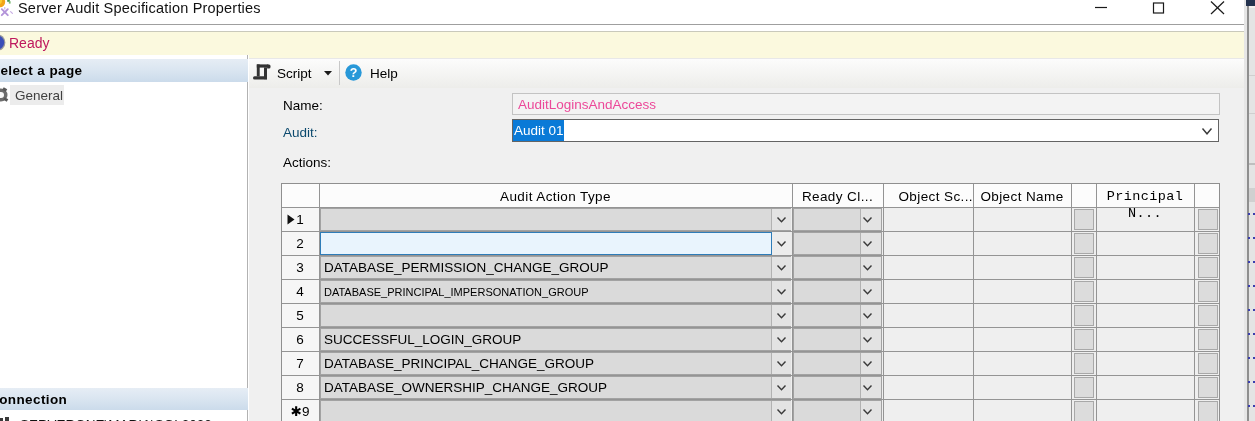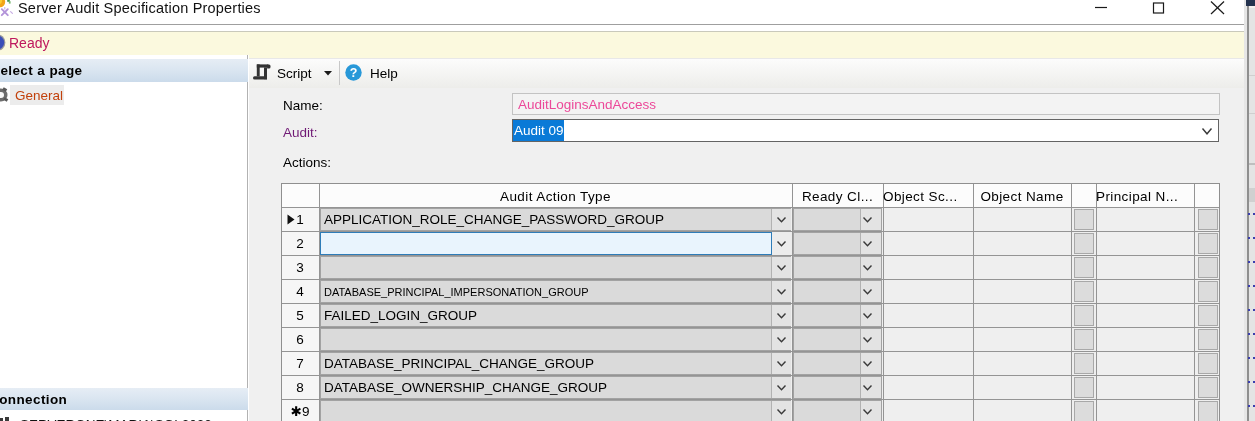--- a/index.html
+++ b/index.html
@@ -62,21 +62,21 @@
 <div class="abs" style="left:0;top:55px;width:248px;height:366px;background:#ffffff;border-right:1px solid #b2b2b2;"></div>
 <div class="abs band" style="left:0;top:59px;width:248px;height:23px;"></div>
 <div class="abs" style="left:-9px;top:62px;height:17px;line-height:17px;font-size:13.5px;font-weight:bold;letter-spacing:0.4px;color:#000;">Select a page</div>
 <div class="abs" style="left:10px;top:85px;width:54px;height:20px;background:#ececec;"></div>
 <svg class="abs" style="left:0;top:87px;" width="9" height="16">
 <circle cx="1" cy="8" r="6.5" fill="#6e6e6e"></circle>
 <circle cx="1" cy="8" r="3" fill="#fafafa"></circle>
 <rect x="3" y="1" width="4" height="3" fill="#5a5a5a" transform="rotate(30 5 2)"></rect>
 <rect x="4" y="11" width="4" height="3" fill="#5a5a5a" transform="rotate(30 6 12)"></rect>
 </svg>
-<div class="abs" style="left:15px;top:87px;height:17px;line-height:17px;font-size:13.5px;color:#c2410c;">General</div>
+<div class="abs" style="left:15px;top:87px;height:17px;line-height:17px;font-size:13.5px;color:#404040;">General</div>
 <div class="abs band" style="left:0;top:388px;width:248px;height:22px;"></div>
 <div class="abs" style="left:-11px;top:391px;height:17px;line-height:17px;font-size:13.5px;font-weight:bold;letter-spacing:0.4px;color:#000;">Connection</div>
 <svg class="abs" style="left:0;top:417px;" width="12" height="5">
 <rect x="0" y="1" width="3" height="4" fill="#3a3a3a"></rect>
 <rect x="5" y="0" width="4" height="5" fill="#3a3a3a"></rect>
 </svg>
 <div class="abs" style="left:20px;top:416.5px;height:17px;font-size:13.5px;color:#111;">SERVERONE\MARIA\SQL2022</div>
 <div class="abs" style="left:249px;top:55px;width:995px;height:366px;background:#f0f0f0;"></div>
 <div class="abs" style="left:249px;top:55px;width:995px;height:3px;background:#fbf9de;"></div>
 <div class="abs" style="left:249px;top:58px;width:995px;height:30px;background:linear-gradient(180deg,#fcfcfc,#ededea);border-top:1px solid #e8e8e8;"></div>
@@ -95,24 +95,24 @@
   </svg>
 <div class="abs" style="left:339px;top:61px;width:1px;height:24px;background:#c8c8c8;"></div>
 <svg class="abs" style="left:345px;top:64px;" width="18" height="18">
 <circle cx="8.5" cy="8.5" r="8.2" fill="#2898d8"></circle>
 <text x="8.5" y="13" font-size="12.5" font-weight="bold" fill="#ffffff" text-anchor="middle" font-family="Liberation Sans">?</text>
 </svg>
 <div class="abs" style="left:370px;top:65px;height:17px;line-height:17px;font-size:13.5px;color:#000;">Help</div>
 <div class="abs" style="left:283px;top:98px;height:16px;line-height:16px;font-size:13.5px;color:#000;">Name:</div>
 <div class="abs" style="left:512px;top:93px;width:708px;height:22px;background:#f3f3f3;border:1px solid #c3c3c3;"></div>
 <div class="abs" style="left:518px;top:97px;height:15px;line-height:15px;font-size:13.5px;color:#ec4899;">AuditLoginsAndAccess</div>
-<div class="abs" style="left:283px;top:125px;height:16px;line-height:16px;font-size:13.5px;color:#701a75;">Audit:</div>
+<div class="abs" style="left:283px;top:125px;height:16px;line-height:16px;font-size:13.5px;color:#0c4a6e;">Audit:</div>
 <div class="abs" style="left:512px;top:119px;width:707px;height:23px;background:#ffffff;border:1px solid #646464;"></div>
 <div class="abs" style="left:513px;top:120px;width:51px;height:21px;background:#0a7ad7;"></div>
-<div class="abs" style="left:514px;top:123px;height:15px;line-height:15px;font-size:13.5px;color:#ffffff;">Audit 09</div>
+<div class="abs" style="left:514px;top:123px;height:15px;line-height:15px;font-size:13.5px;color:#ffffff;">Audit 01</div>
 <div class="chev" style="left:1201px;top:127px;">
     <svg width="12" height="8">
       <polyline points="1.5,1.5 6.0,6.8 10.5,1.5" fill="none" stroke="#3a3a3a" stroke-width="1.4"></polyline>
     </svg>
   </div>
 <div class="abs" style="left:283px;top:155px;height:16px;line-height:16px;font-size:13.5px;color:#000;">Actions:</div>
 <div class="abs" style="left:281px;top:183px;width:939px;height:238px;background:#efefef;border:1px solid #8f8f8f;border-bottom:none;overflow:hidden;" id="grid">
 <div class="abs" style="left:0;top:0;width:37px;height:238px;background:#f6f6f6;"></div>
 <div class="abs" style="left:0;top:0;width:939px;height:24px;background:#fcfcfc;"></div>
 <div class="abs" style="left:37px;top:0;width:1px;height:238px;background:#949494;"></div>
@@ -127,30 +127,29 @@
 <div class="abs" style="left:0;top:71px;width:939px;height:1px;background:#949494;"></div>
 <div class="abs" style="left:0;top:95px;width:939px;height:1px;background:#949494;"></div>
 <div class="abs" style="left:0;top:119px;width:939px;height:1px;background:#949494;"></div>
 <div class="abs" style="left:0;top:143px;width:939px;height:1px;background:#949494;"></div>
 <div class="abs" style="left:0;top:167px;width:939px;height:1px;background:#949494;"></div>
 <div class="abs" style="left:0;top:191px;width:939px;height:1px;background:#949494;"></div>
 <div class="abs" style="left:0;top:215px;width:939px;height:1px;background:#949494;"></div>
 
 <div class="abs" style="left:37px;top:4px;width:473px;height:17px;line-height:17px;font-size:13.5px;letter-spacing:0.4px;color:#000;text-align:center;">Audit Action Type</div>
 <div class="abs" style="left:510px;top:4px;width:91px;height:17px;line-height:17px;font-size:13.5px;letter-spacing:0.4px;color:#000;text-align:center;">Ready Cl...</div>
-<div class="abs" style="left:601px;top:4px;width:90px;height:17px;line-height:17px;font-size:13.5px;letter-spacing:0.4px;color:#000;text-align:left;">Object Sc...</div>
+<div class="abs" style="left:601px;top:4px;width:90px;height:17px;line-height:17px;font-size:13.5px;letter-spacing:0.4px;color:#000;text-align:right;">Object Sc...</div>
 <div class="abs" style="left:691px;top:4px;width:98px;height:17px;line-height:17px;font-size:13.5px;letter-spacing:0.4px;color:#000;text-align:center;">Object Name</div>
-<div class="abs" style="left:814px;top:4px;width:98px;height:17px;line-height:17px;font-size:13.5px;letter-spacing:0.4px;color:#000;">Principal N...</div>
+<div class="abs" style="left:814px;top:4px;width:98px;height:17px;line-height:17px;font-size:13.5px;letter-spacing:0.4px;color:#000;text-align:center;font-family:Liberation Mono, monospace;">Principal N...</div>
 <div class="abs" style="left:0;top:28px;width:36px;height:16px;line-height:16px;font-size:13.5px;color:#000;text-align:center;">1</div>
 <svg class="abs" style="left:5px;top:30px;" width="8" height="11">
       <polygon points="0.5,0.5 7.5,5.5 0.5,10.5" fill="#111"></polygon>
     </svg>
 <div class="abs" style="left:38px;top:24px;width:471px;height:23px;background:#dadada;border:1px solid #a2a2a2;"></div>
 <div class="abs" style="left:489px;top:25px;width:20px;height:21px;background:#e3e3e3;border-left:1px solid #b2b2b2;"></div>
-<div class="abs" style="left:42px;top:28px;height:16px;line-height:16px;font-size:13.5px;color:#000;white-space:nowrap;">APPLICATION_ROLE_CHANGE_PASSWORD_GROUP</div>
 <div class="chev" style="left:494px;top:32px;">
       <svg width="11" height="7">
         <polyline points="1.5,1.5 5.5,5.8 9.5,1.5" fill="none" stroke="#3a3a3a" stroke-width="1.4"></polyline>
       </svg>
     </div>
 <div class="abs" style="left:511px;top:24px;width:89px;height:23px;background:#dadada;border:1px solid #a2a2a2;"></div>
 <div class="abs" style="left:578px;top:25px;width:21px;height:21px;background:#e3e3e3;border-left:1px solid #b2b2b2;"></div>
 <div class="chev" style="left:580px;top:32px;">
       <svg width="11" height="7">
         <polyline points="1.5,1.5 5.5,5.8 9.5,1.5" fill="none" stroke="#3a3a3a" stroke-width="1.4"></polyline>
@@ -171,20 +170,21 @@
 <div class="chev" style="left:580px;top:56px;">
       <svg width="11" height="7">
         <polyline points="1.5,1.5 5.5,5.8 9.5,1.5" fill="none" stroke="#3a3a3a" stroke-width="1.4"></polyline>
       </svg>
     </div>
 <div class="abs" style="left:792px;top:49px;width:20px;height:21px;background:#dcdcdc;border:1px solid #a8a8a8;"></div>
 <div class="abs" style="left:916px;top:49px;width:20px;height:21px;background:#dcdcdc;border:1px solid #a8a8a8;"></div>
 <div class="abs" style="left:0;top:76px;width:36px;height:16px;line-height:16px;font-size:13.5px;color:#000;text-align:center;">3</div>
 <div class="abs" style="left:38px;top:72px;width:471px;height:23px;background:#dadada;border:1px solid #a2a2a2;"></div>
 <div class="abs" style="left:489px;top:73px;width:20px;height:21px;background:#e3e3e3;border-left:1px solid #b2b2b2;"></div>
+<div class="abs" style="left:42px;top:76px;height:16px;line-height:16px;font-size:13.5px;color:#000;white-space:nowrap;">DATABASE_PERMISSION_CHANGE_GROUP</div>
 <div class="chev" style="left:494px;top:80px;">
       <svg width="11" height="7">
         <polyline points="1.5,1.5 5.5,5.8 9.5,1.5" fill="none" stroke="#3a3a3a" stroke-width="1.4"></polyline>
       </svg>
     </div>
 <div class="abs" style="left:511px;top:72px;width:89px;height:23px;background:#dadada;border:1px solid #a2a2a2;"></div>
 <div class="abs" style="left:578px;top:73px;width:21px;height:21px;background:#e3e3e3;border-left:1px solid #b2b2b2;"></div>
 <div class="chev" style="left:580px;top:80px;">
       <svg width="11" height="7">
         <polyline points="1.5,1.5 5.5,5.8 9.5,1.5" fill="none" stroke="#3a3a3a" stroke-width="1.4"></polyline>
@@ -206,38 +206,38 @@
 <div class="chev" style="left:580px;top:104px;">
       <svg width="11" height="7">
         <polyline points="1.5,1.5 5.5,5.8 9.5,1.5" fill="none" stroke="#3a3a3a" stroke-width="1.4"></polyline>
       </svg>
     </div>
 <div class="abs" style="left:792px;top:97px;width:20px;height:21px;background:#dcdcdc;border:1px solid #a8a8a8;"></div>
 <div class="abs" style="left:916px;top:97px;width:20px;height:21px;background:#dcdcdc;border:1px solid #a8a8a8;"></div>
 <div class="abs" style="left:0;top:124px;width:36px;height:16px;line-height:16px;font-size:13.5px;color:#000;text-align:center;">5</div>
 <div class="abs" style="left:38px;top:120px;width:471px;height:23px;background:#dadada;border:1px solid #a2a2a2;"></div>
 <div class="abs" style="left:489px;top:121px;width:20px;height:21px;background:#e3e3e3;border-left:1px solid #b2b2b2;"></div>
-<div class="abs" style="left:42px;top:124px;height:16px;line-height:16px;font-size:13.5px;color:#000;white-space:nowrap;">FAILED_LOGIN_GROUP</div>
 <div class="chev" style="left:494px;top:128px;">
       <svg width="11" height="7">
         <polyline points="1.5,1.5 5.5,5.8 9.5,1.5" fill="none" stroke="#3a3a3a" stroke-width="1.4"></polyline>
       </svg>
     </div>
 <div class="abs" style="left:511px;top:120px;width:89px;height:23px;background:#dadada;border:1px solid #a2a2a2;"></div>
 <div class="abs" style="left:578px;top:121px;width:21px;height:21px;background:#e3e3e3;border-left:1px solid #b2b2b2;"></div>
 <div class="chev" style="left:580px;top:128px;">
       <svg width="11" height="7">
         <polyline points="1.5,1.5 5.5,5.8 9.5,1.5" fill="none" stroke="#3a3a3a" stroke-width="1.4"></polyline>
       </svg>
     </div>
 <div class="abs" style="left:792px;top:121px;width:20px;height:21px;background:#dcdcdc;border:1px solid #a8a8a8;"></div>
 <div class="abs" style="left:916px;top:121px;width:20px;height:21px;background:#dcdcdc;border:1px solid #a8a8a8;"></div>
 <div class="abs" style="left:0;top:148px;width:36px;height:16px;line-height:16px;font-size:13.5px;color:#000;text-align:center;">6</div>
 <div class="abs" style="left:38px;top:144px;width:471px;height:23px;background:#dadada;border:1px solid #a2a2a2;"></div>
 <div class="abs" style="left:489px;top:145px;width:20px;height:21px;background:#e3e3e3;border-left:1px solid #b2b2b2;"></div>
+<div class="abs" style="left:42px;top:148px;height:16px;line-height:16px;font-size:13.5px;color:#000;white-space:nowrap;">SUCCESSFUL_LOGIN_GROUP</div>
 <div class="chev" style="left:494px;top:152px;">
       <svg width="11" height="7">
         <polyline points="1.5,1.5 5.5,5.8 9.5,1.5" fill="none" stroke="#3a3a3a" stroke-width="1.4"></polyline>
       </svg>
     </div>
 <div class="abs" style="left:511px;top:144px;width:89px;height:23px;background:#dadada;border:1px solid #a2a2a2;"></div>
 <div class="abs" style="left:578px;top:145px;width:21px;height:21px;background:#e3e3e3;border-left:1px solid #b2b2b2;"></div>
 <div class="chev" style="left:580px;top:152px;">
       <svg width="11" height="7">
         <polyline points="1.5,1.5 5.5,5.8 9.5,1.5" fill="none" stroke="#3a3a3a" stroke-width="1.4"></polyline>

